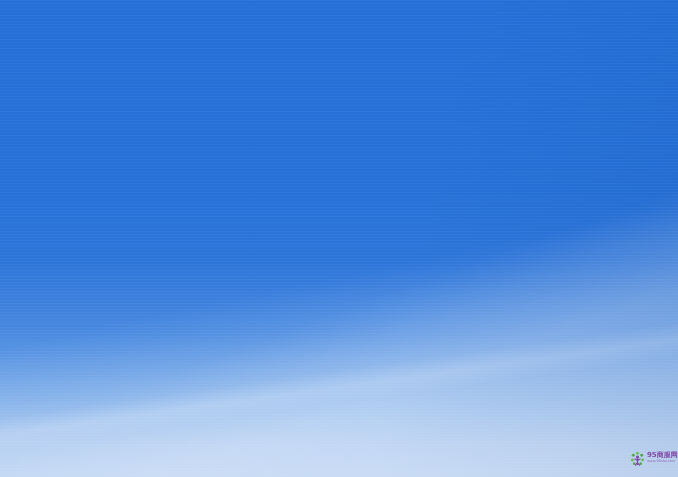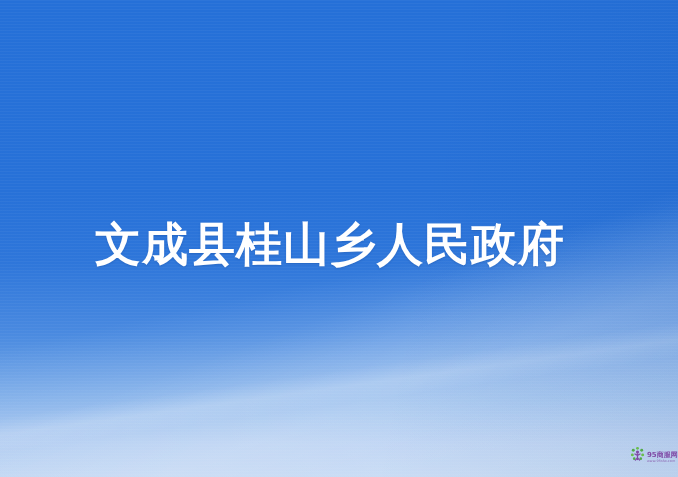--- a/index.html
+++ b/index.html
@@ -118,20 +118,21 @@
   }
 
   
   #watermark {
     position: absolute;
     left: 630px;
     top: 446px;
     width: 46px;
     height: 24px;
     display: flex;
+    align-items: center;
     gap: 2px;
     opacity: 0.92;
   }
   #watermark .wm-icon {
     flex: 0 0 auto;
     width: 15px;
     height: 15px;
     display: block;
   }
   #watermark .wm-text {
@@ -163,21 +164,20 @@
 
 <div id="banner">
 
   <div class="layer bg-base"></div>
   <div class="layer wave-a"></div>
   <div class="layer wave-b"></div>
   <div class="layer wave-c"></div>
   <div class="layer wave-d"></div>
   <div class="layer scanlines"></div>
 
-  <h1 id="title">文成县桂山乡人民政府</h1>
 
   <div id="watermark">
     <svg class="wm-icon" viewBox="0 0 32 32">
 
       <circle cx="7" cy="9" r="3.1" fill="#4aa83a"></circle>
       <circle cx="16" cy="5" r="3.1" fill="#62bd3f"></circle>
       <circle cx="25" cy="9" r="3.1" fill="#4aa83a"></circle>
       <circle cx="5" cy="19" r="3.1" fill="#62bd3f"></circle>
       <circle cx="27" cy="19" r="3.1" fill="#62bd3f"></circle>
       <circle cx="9" cy="27" r="2.8" fill="#4aa83a"></circle>

